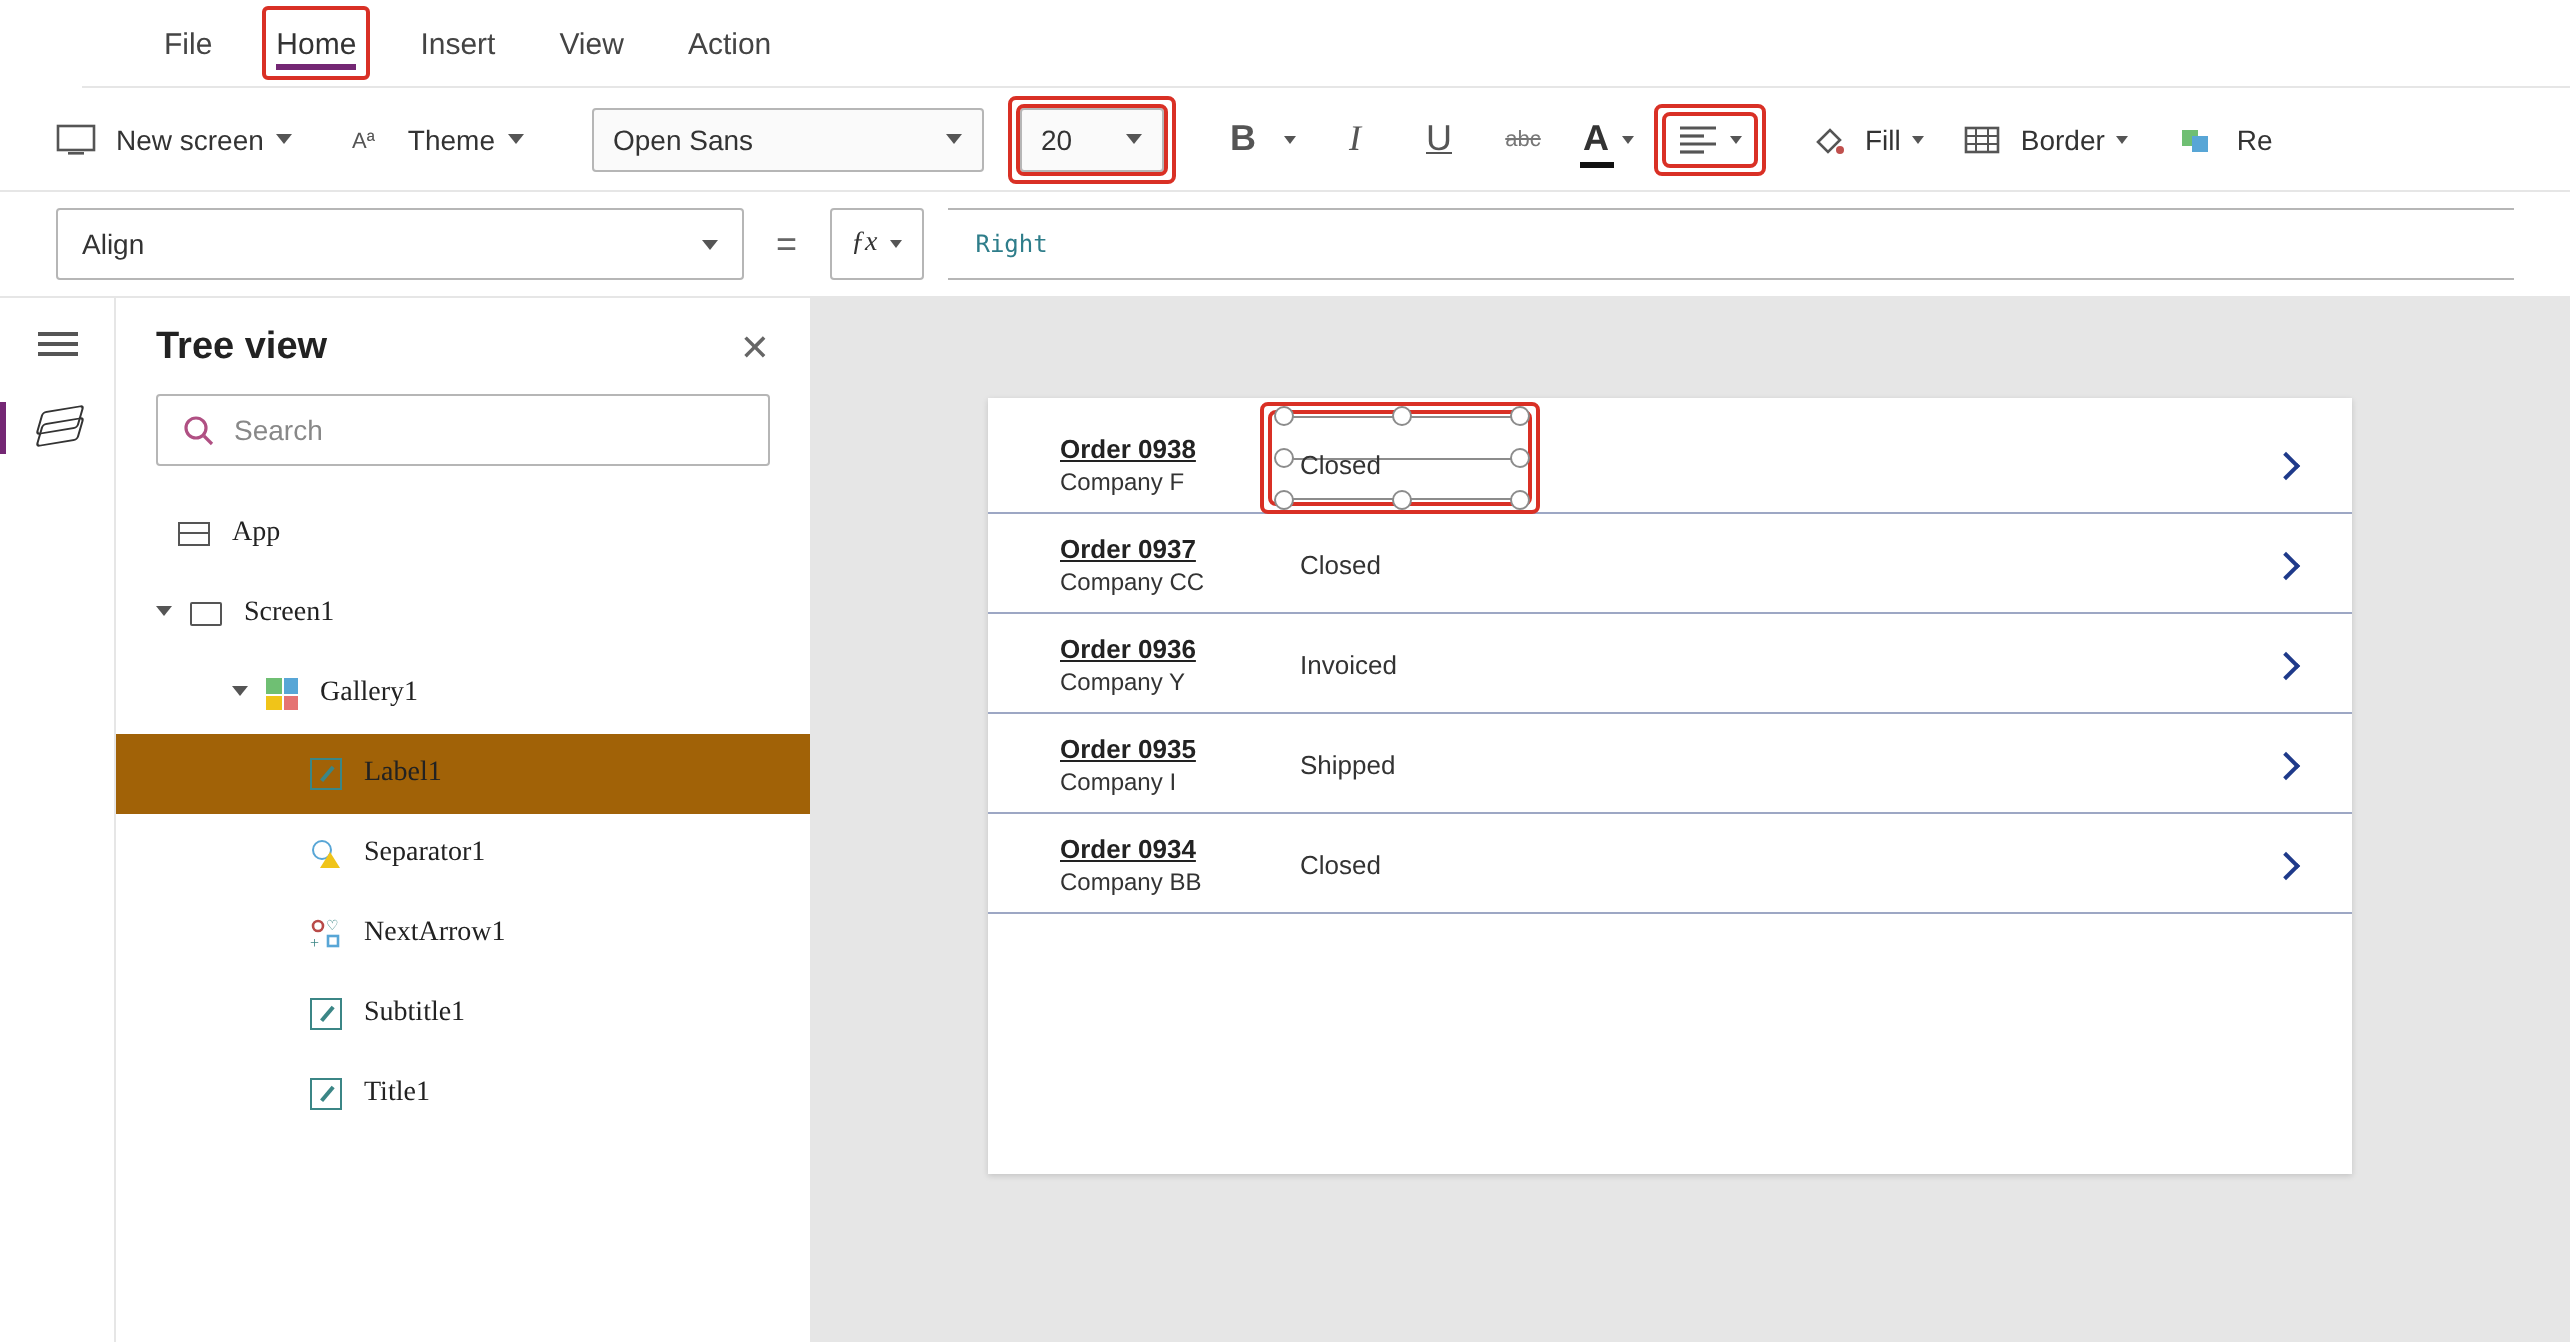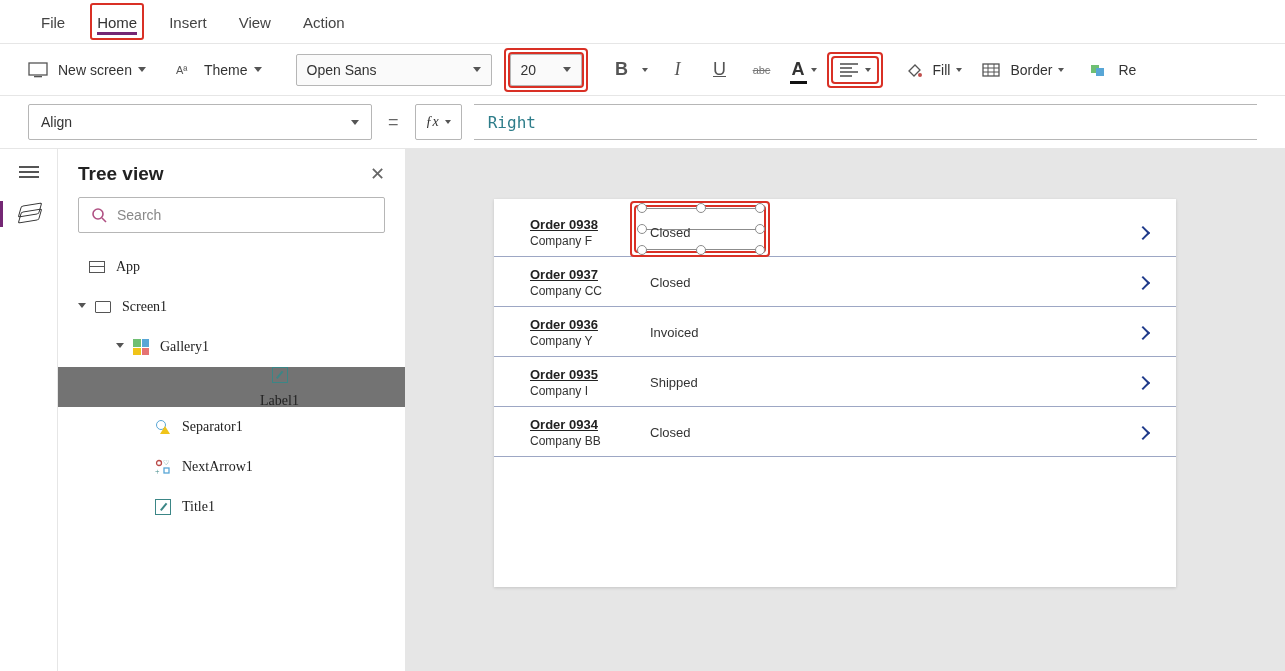--- a/index.html
+++ b/index.html
@@ -15,20 +15,21 @@
     position: relative;
   }
   
   .menu-tabs {
     display: flex;
     align-items: center;
     height: 44px;
     padding: 0 10px 0 35px;
     border-bottom: 1px solid #e6e6e6;
     gap: 20px;
+    margin-left: 41px;
   }
   .menu-tab {
     font-size: 15px;
     color: #444;
     padding: 10px 6px 8px 6px;
     cursor: pointer;
     position: relative;
   }
   .menu-tab.active {
     color: #333;
@@ -134,21 +135,21 @@
   }
   .formula-input {
     flex:1;
     height: 36px;
     border: 1px solid #b6b6b6;
     border-left:none;
     border-right:none;
     border-radius:0;
     background:#fff;
     font-family: Consolas, monospace;
-    font-size:16px;
+    font-size:12px;
     color:#2e7d8a;
     padding:0 14px;
     display:flex; align-items:center;
   }
   
   .main-area {
     display:flex;
     height: calc(671px - 44px - 52px - 52px);
     border-top: 1px solid #e6e6e6;
   }
@@ -198,21 +199,21 @@
     padding:0 12px;
     color:#888;
   }
   .tree-list { padding: 4px 0; font-family: Liberation Serif, serif; }
   .tree-item {
     display:flex; align-items:center; gap:10px;
     height:40px;
     padding-left: 20px;
     cursor:pointer;
   }
-  .tree-item.selected { background:#737373;flex-direction:column; }
+  .tree-item.selected { background:#a16207; }
   .ti-caret {
     width:0;height:0;
     border-top:4px solid transparent;
     border-bottom:4px solid transparent;
     border-left:5px solid #555;
     margin-right:-2px;
   }
   .ti-caret.down {
     width:0;height:0;
     border-left:4px solid transparent;
@@ -509,20 +510,26 @@
               <text x="0" y="15" font-size="8" fill="#3b8686">+</text>
               <rect x="9" y="9" width="5" height="5" fill="none" stroke="#58a6d6" stroke-width="1.3"></rect>
             </svg>
         </span>
         <span class="ti-text">NextArrow1</span>
       </div>
       <div class="tree-item indent-3">
         <span class="icon-box">
             <span class="ic-label"></span>
           </span>
+        <span class="ti-text">Subtitle1</span>
+      </div>
+      <div class="tree-item indent-3">
+        <span class="icon-box">
+            <span class="ic-label"></span>
+          </span>
         <span class="ti-text">Title1</span>
       </div>
     </div>
   </div>
 
   <div class="canvas">
     <div class="app-preview">
 
       <div class="order-row" style="border-top:none;">
         <div class="order-left">

